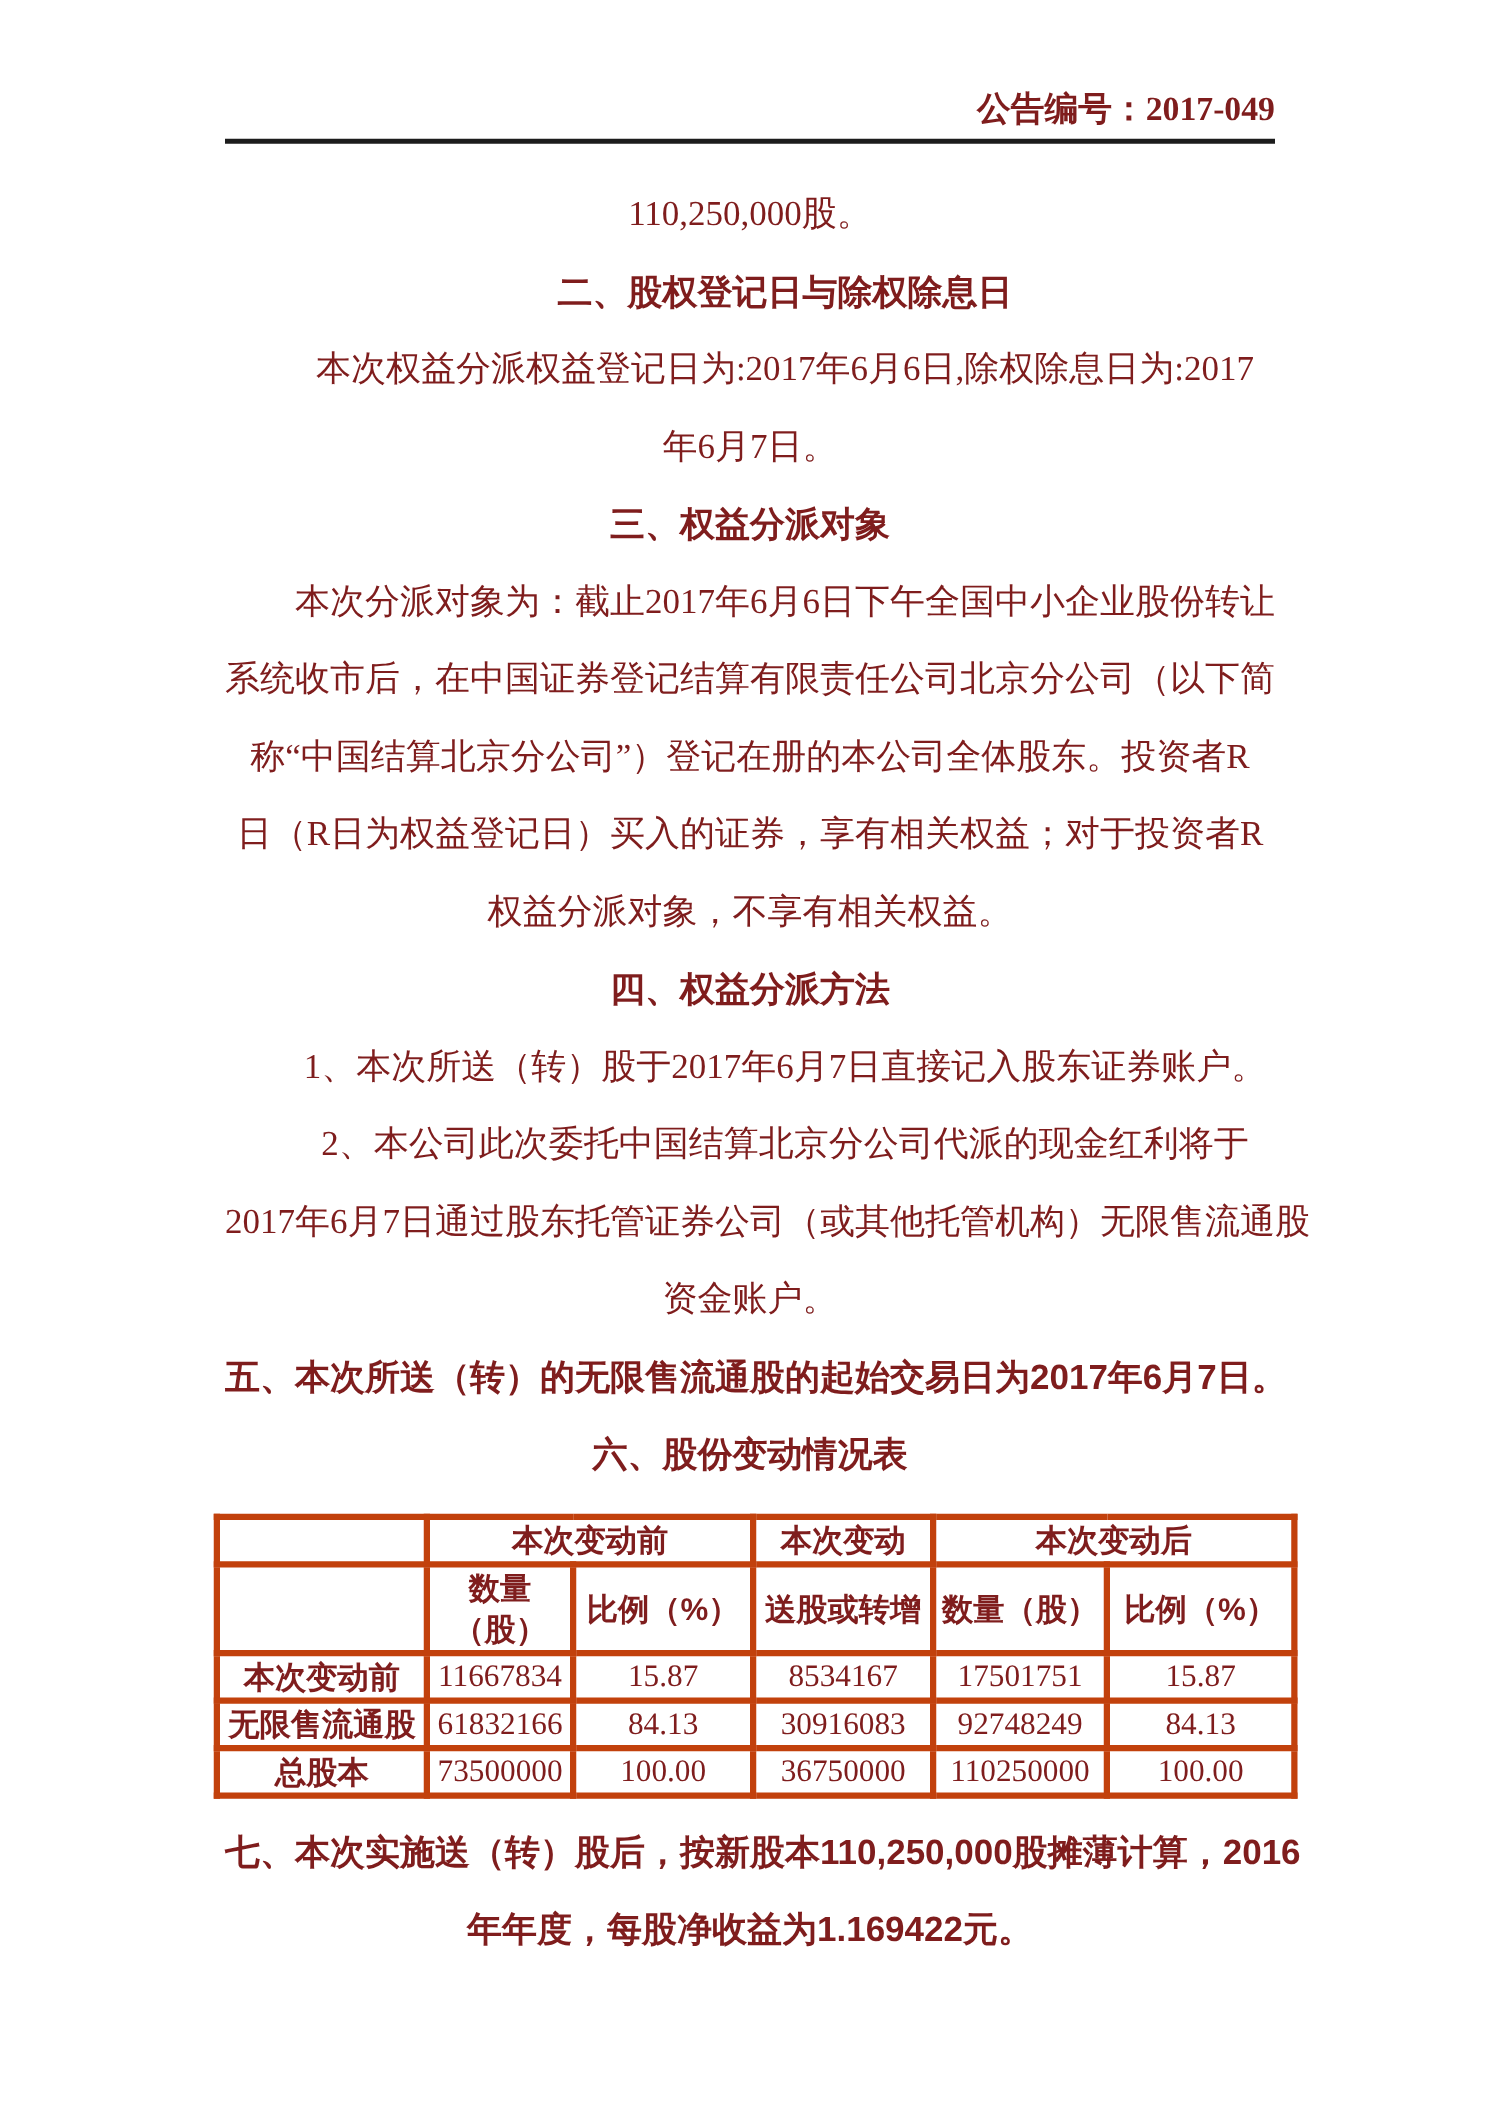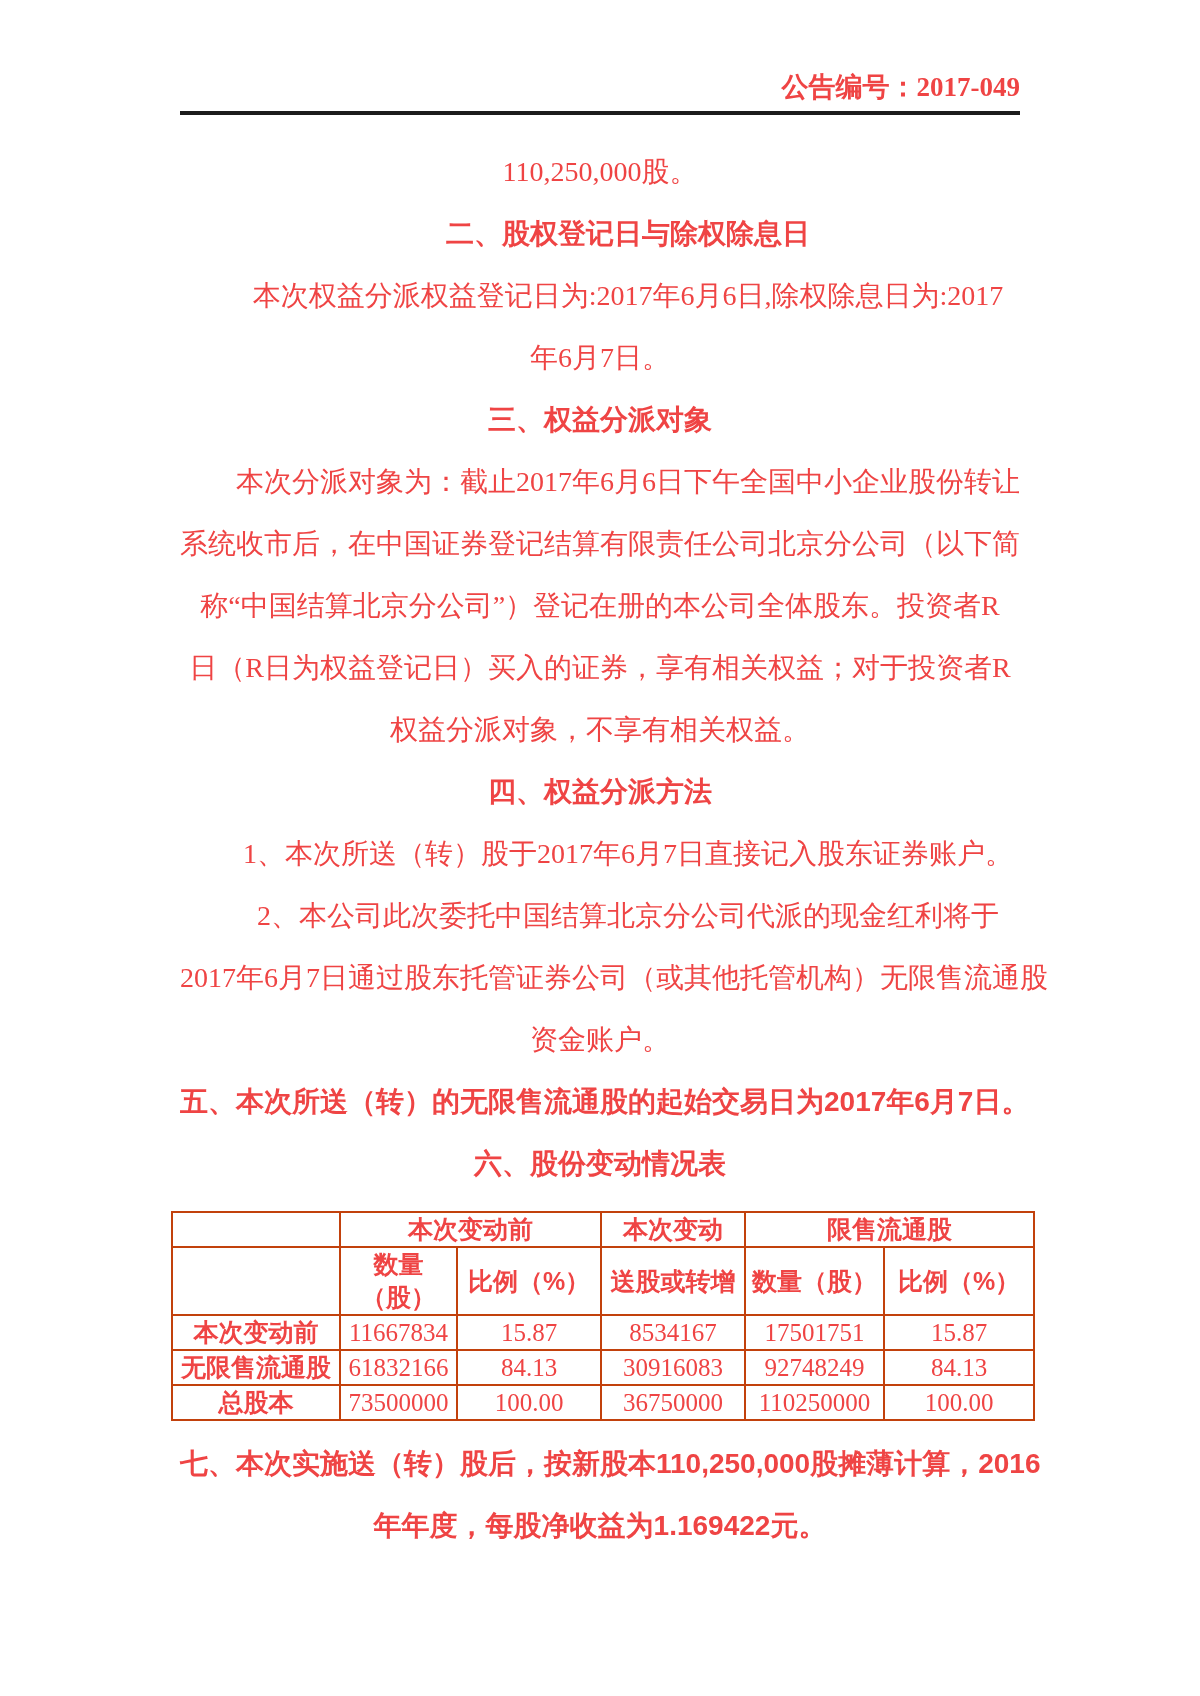--- a/index.html
+++ b/index.html
@@ -1,21 +1,21 @@
 <!DOCTYPE html>
 <html><head>
 <meta charset="utf-8">
 <style>
   html,body { margin:0; padding:0; background:#e8e8e8; }
   .page {
     position:relative;
     width:1200px; height:1696px;
     margin:0 auto;
     background:#ffffff;
-    color:#ef4444;
+    color:#7f1d1d;
     font-family:"Liberation Serif","DejaVu Serif",serif;
     overflow:hidden;
     box-sizing:border-box;
     padding:0 180px;
   }
   .doc-header {
     padding-top:70px;
     text-align:right;
     font-size:27px;
     line-height:34px;
@@ -41,21 +41,21 @@
     font-family:"Liberation Sans","DejaVu Sans",sans-serif;
   }
   table.share-table {
     border-collapse:collapse;
     table-layout:fixed;
     width:862px;
     margin-left:-9px;
     margin-top:16px;
   }
   table.share-table td {
-    border:2px solid #c2410c;
+    border:5px solid #c2410c;
     height:32px;
     text-align:center;
     vertical-align:middle;
     padding:0 2px;
     overflow:hidden;
   }
   td.th {
     font-family:"Liberation Sans","DejaVu Sans",sans-serif;
     font-weight:bold;
     font-size:25px;
@@ -102,21 +102,21 @@
           <col class="col2">
         <col class="col3">
           <col class="col4">
           <col class="col5">
       </colgroup>
       <tbody>
           <tr>
         <td class="th"></td>
         <td class="th" colspan="2">本次变动前</td>
         <td class="th">本次变动</td>
-        <td class="th" colspan="2">限售流通股</td>
+        <td class="th" colspan="2">本次变动后</td>
       </tr>
       <tr>
         <td class="th"></td>
         <td class="th">数量（股）</td>
         <td class="th">比例（%）</td>
         <td class="th">送股或转增</td>
         <td class="th">数量（股）</td>
         <td class="th">比例（%）</td>
       </tr>
       <tr>

